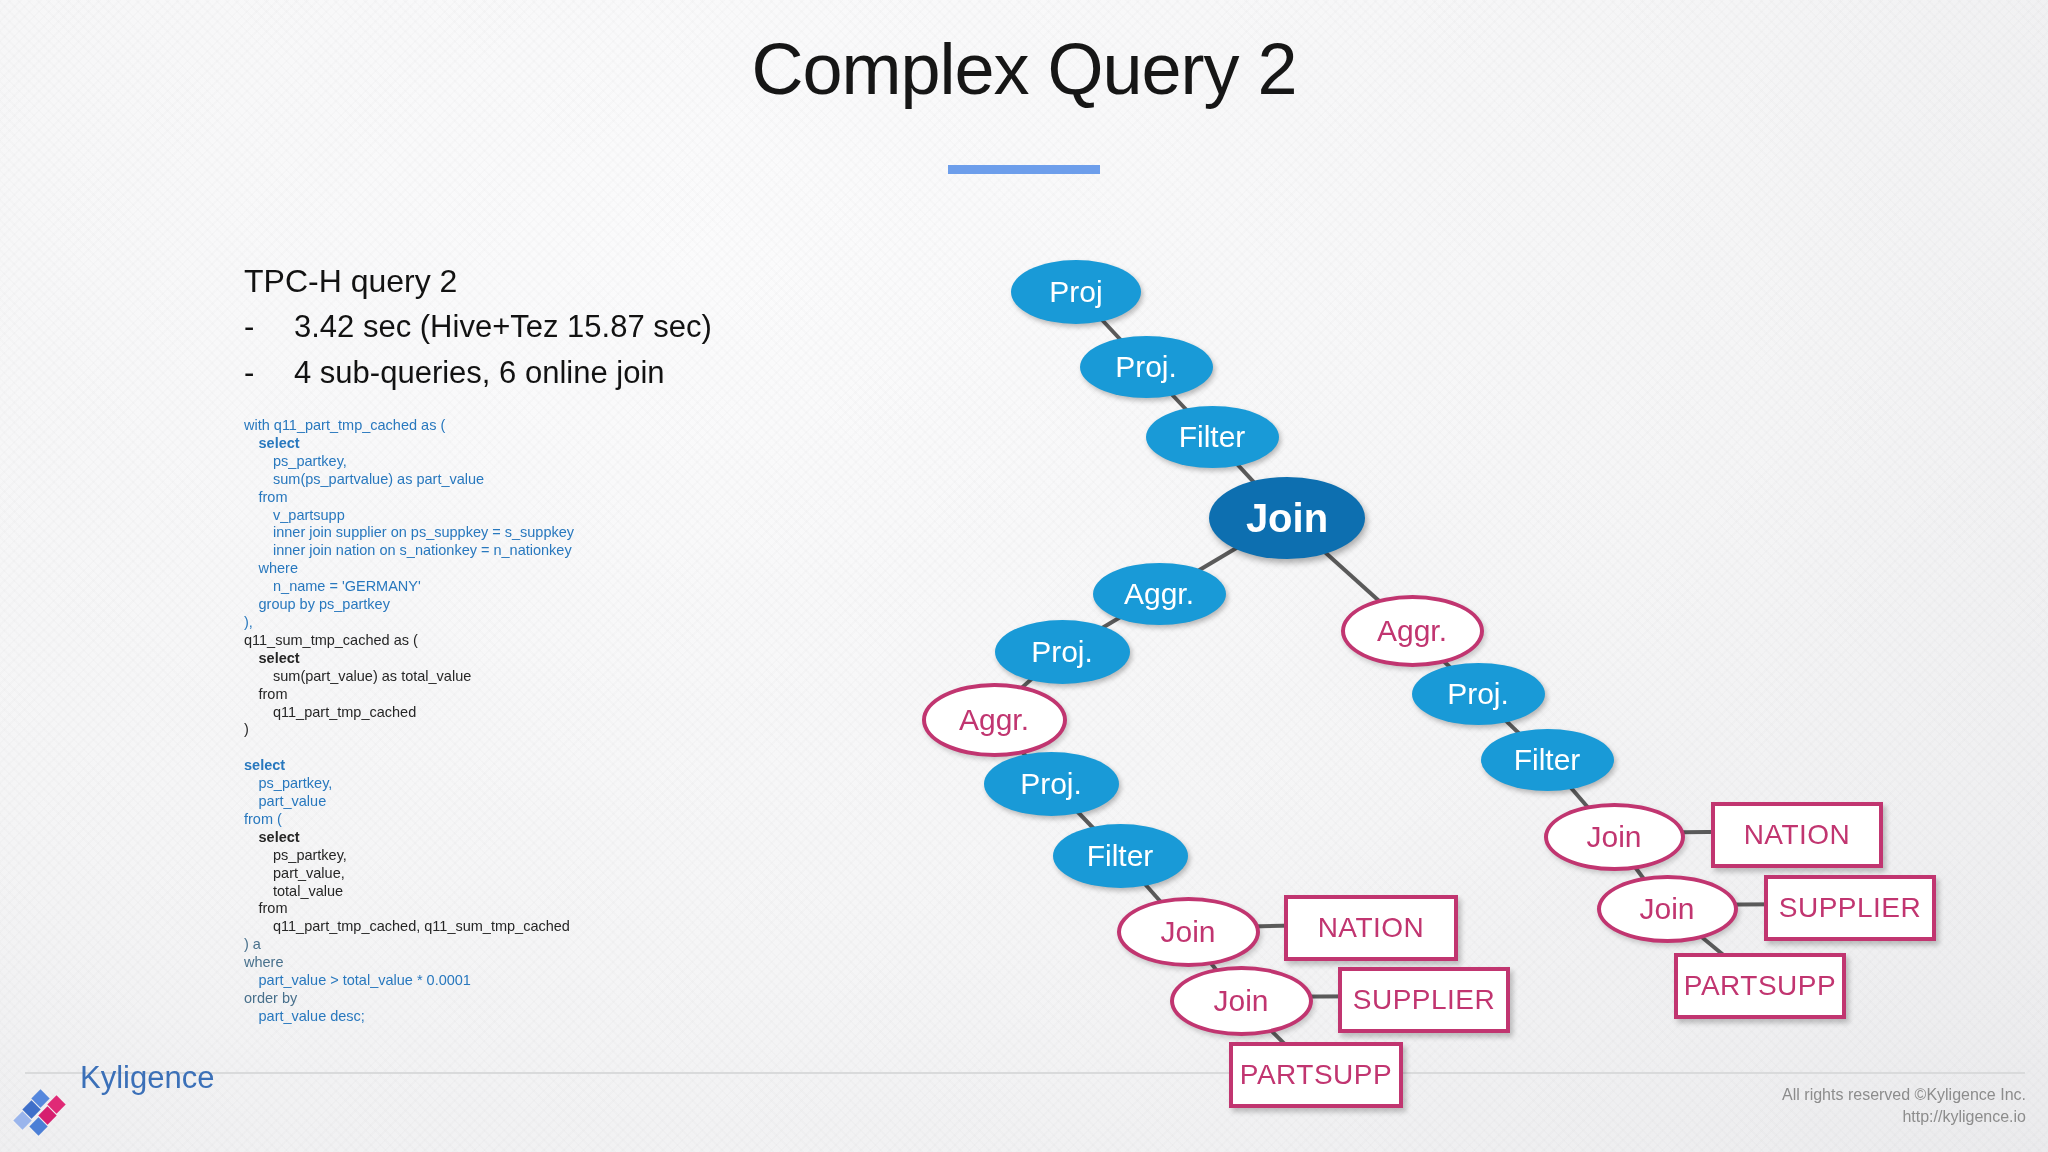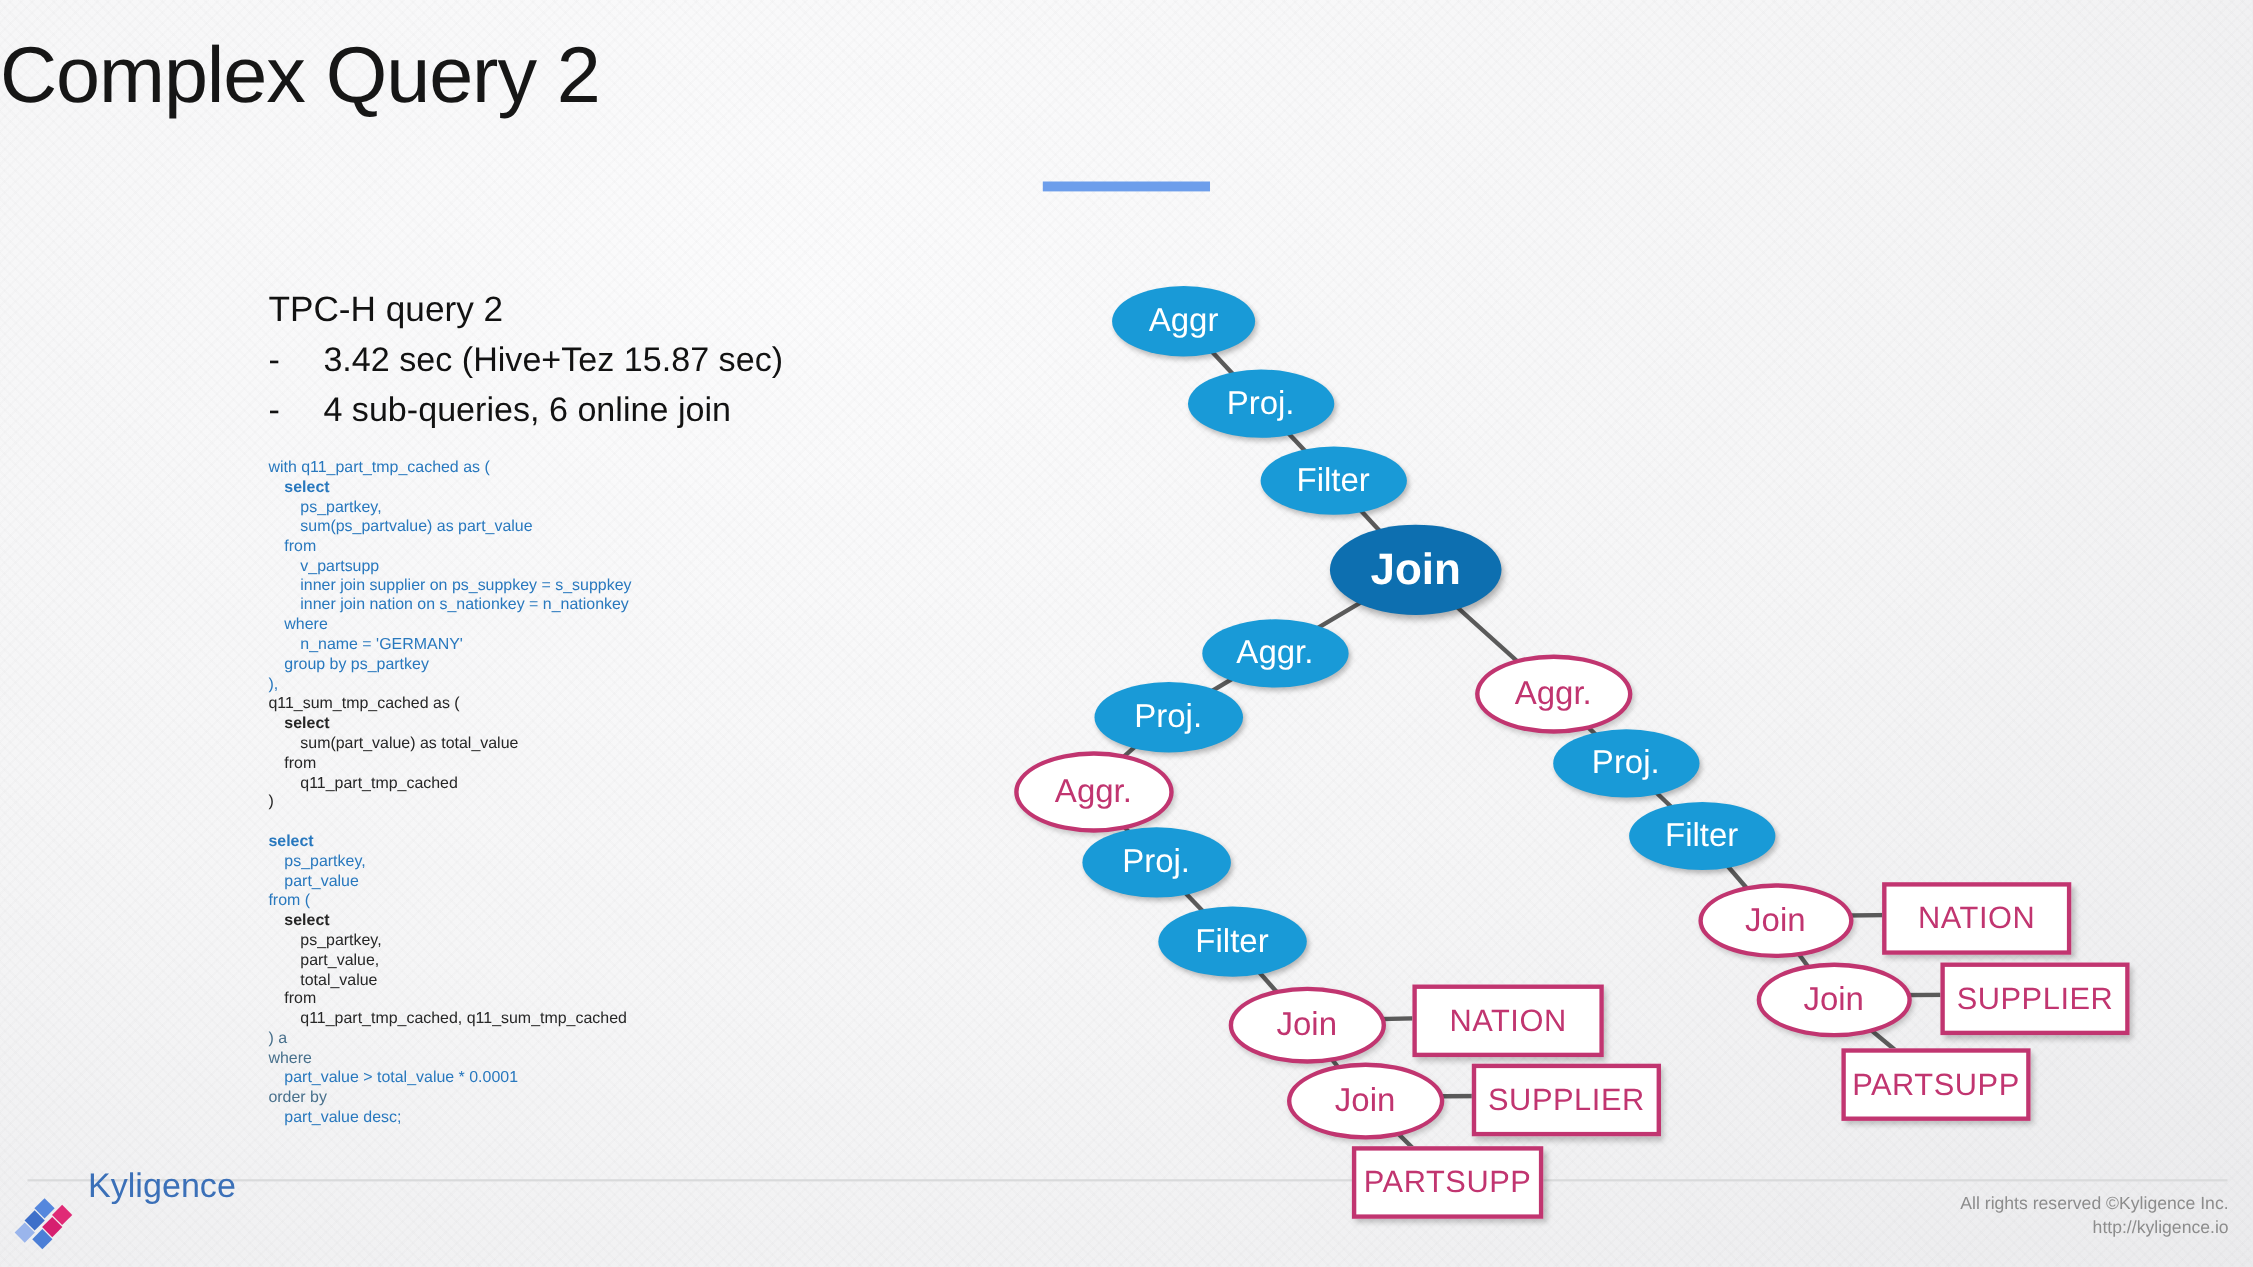--- a/index.html
+++ b/index.html
@@ -8,21 +8,21 @@
     font-family:"Liberation Sans",sans-serif;
     background:radial-gradient(ellipse at 35% 22%, #fbfbfc 0%, #f5f5f6 55%, #ebebed 100%);
   }
   #slide::before{
     content:"";position:absolute;inset:0;pointer-events:none;
     background:
       repeating-linear-gradient(45deg, rgba(0,0,0,0.012) 0 2px, transparent 2px 7px),
       repeating-linear-gradient(-45deg, rgba(0,0,0,0.012) 0 2px, transparent 2px 7px);
   }
   .title{
-    position:absolute;top:28px;left:0;width:100%;text-align:left;
+    position:absolute;top:28px;left:0;width:100%;text-align:center;
     font-size:72px;color:#161616;letter-spacing:-1px;
   }
   .accent-bar{
     position:absolute;left:948px;top:165px;width:152px;height:9px;
     background:var(--accent-bar,#6d9eeb);
   }
   .info{position:absolute;left:244px;top:258px;color:#121212;font-size:31px;line-height:46px;}
   .info .heading{font-size:32px;}
   .bullet-row{display:flex;}
   .bullet-row .dash{width:50px;}
@@ -93,21 +93,21 @@
       <line x1="1237" y1="997" x2="1312" y2="1071" stroke="#5a5a5a" stroke-width="4"></line>
       <line x1="1408" y1="627" x2="1478" y2="694" stroke="#5a5a5a" stroke-width="4"></line>
       <line x1="1478" y1="694" x2="1547" y2="760" stroke="#5a5a5a" stroke-width="4"></line>
       <line x1="1547" y1="760" x2="1610" y2="833" stroke="#5a5a5a" stroke-width="4"></line>
       <line x1="1610" y1="833" x2="1793" y2="831" stroke="#5a5a5a" stroke-width="4"></line>
       <line x1="1610" y1="833" x2="1663" y2="905" stroke="#5a5a5a" stroke-width="4"></line>
       <line x1="1663" y1="905" x2="1846" y2="904" stroke="#5a5a5a" stroke-width="4"></line>
       <line x1="1663" y1="905" x2="1756" y2="982" stroke="#5a5a5a" stroke-width="4"></line>
     </svg>
   <div>
-      <div class="node blue" style="left: 1011px; top: 260px; width: 130px; height: 64px;">Aggr</div>
+      <div class="node blue" style="left: 1011px; top: 260px; width: 130px; height: 64px;">Proj</div>
       <div class="node blue" style="left: 1079.5px; top: 336px; width: 133px; height: 62px;">Proj.</div>
       <div class="node blue" style="left: 1145.5px; top: 406px; width: 133px; height: 62px;">Filter</div>
       <div class="node dark" style="left: 1209px; top: 477px; width: 156px; height: 82px;">Join</div>
       <div class="node blue" style="left: 1092.5px; top: 563px; width: 133px; height: 62px;">Aggr.</div>
       <div class="node blue" style="left: 994.5px; top: 620px; width: 135px; height: 64px;">Proj.</div>
       <div class="node pink" style="left: 921.5px; top: 683px; width: 137px; height: 66px;">Aggr.</div>
       <div class="node blue" style="left: 983.5px; top: 752px; width: 135px; height: 64px;">Proj.</div>
       <div class="node blue" style="left: 1052.5px; top: 824px; width: 135px; height: 64px;">Filter</div>
       <div class="node pink" style="left: 1116.5px; top: 897px; width: 135px; height: 62px;">Join</div>
       <div class="node pink" style="left: 1169.5px; top: 966px; width: 135px; height: 62px;">Join</div>

